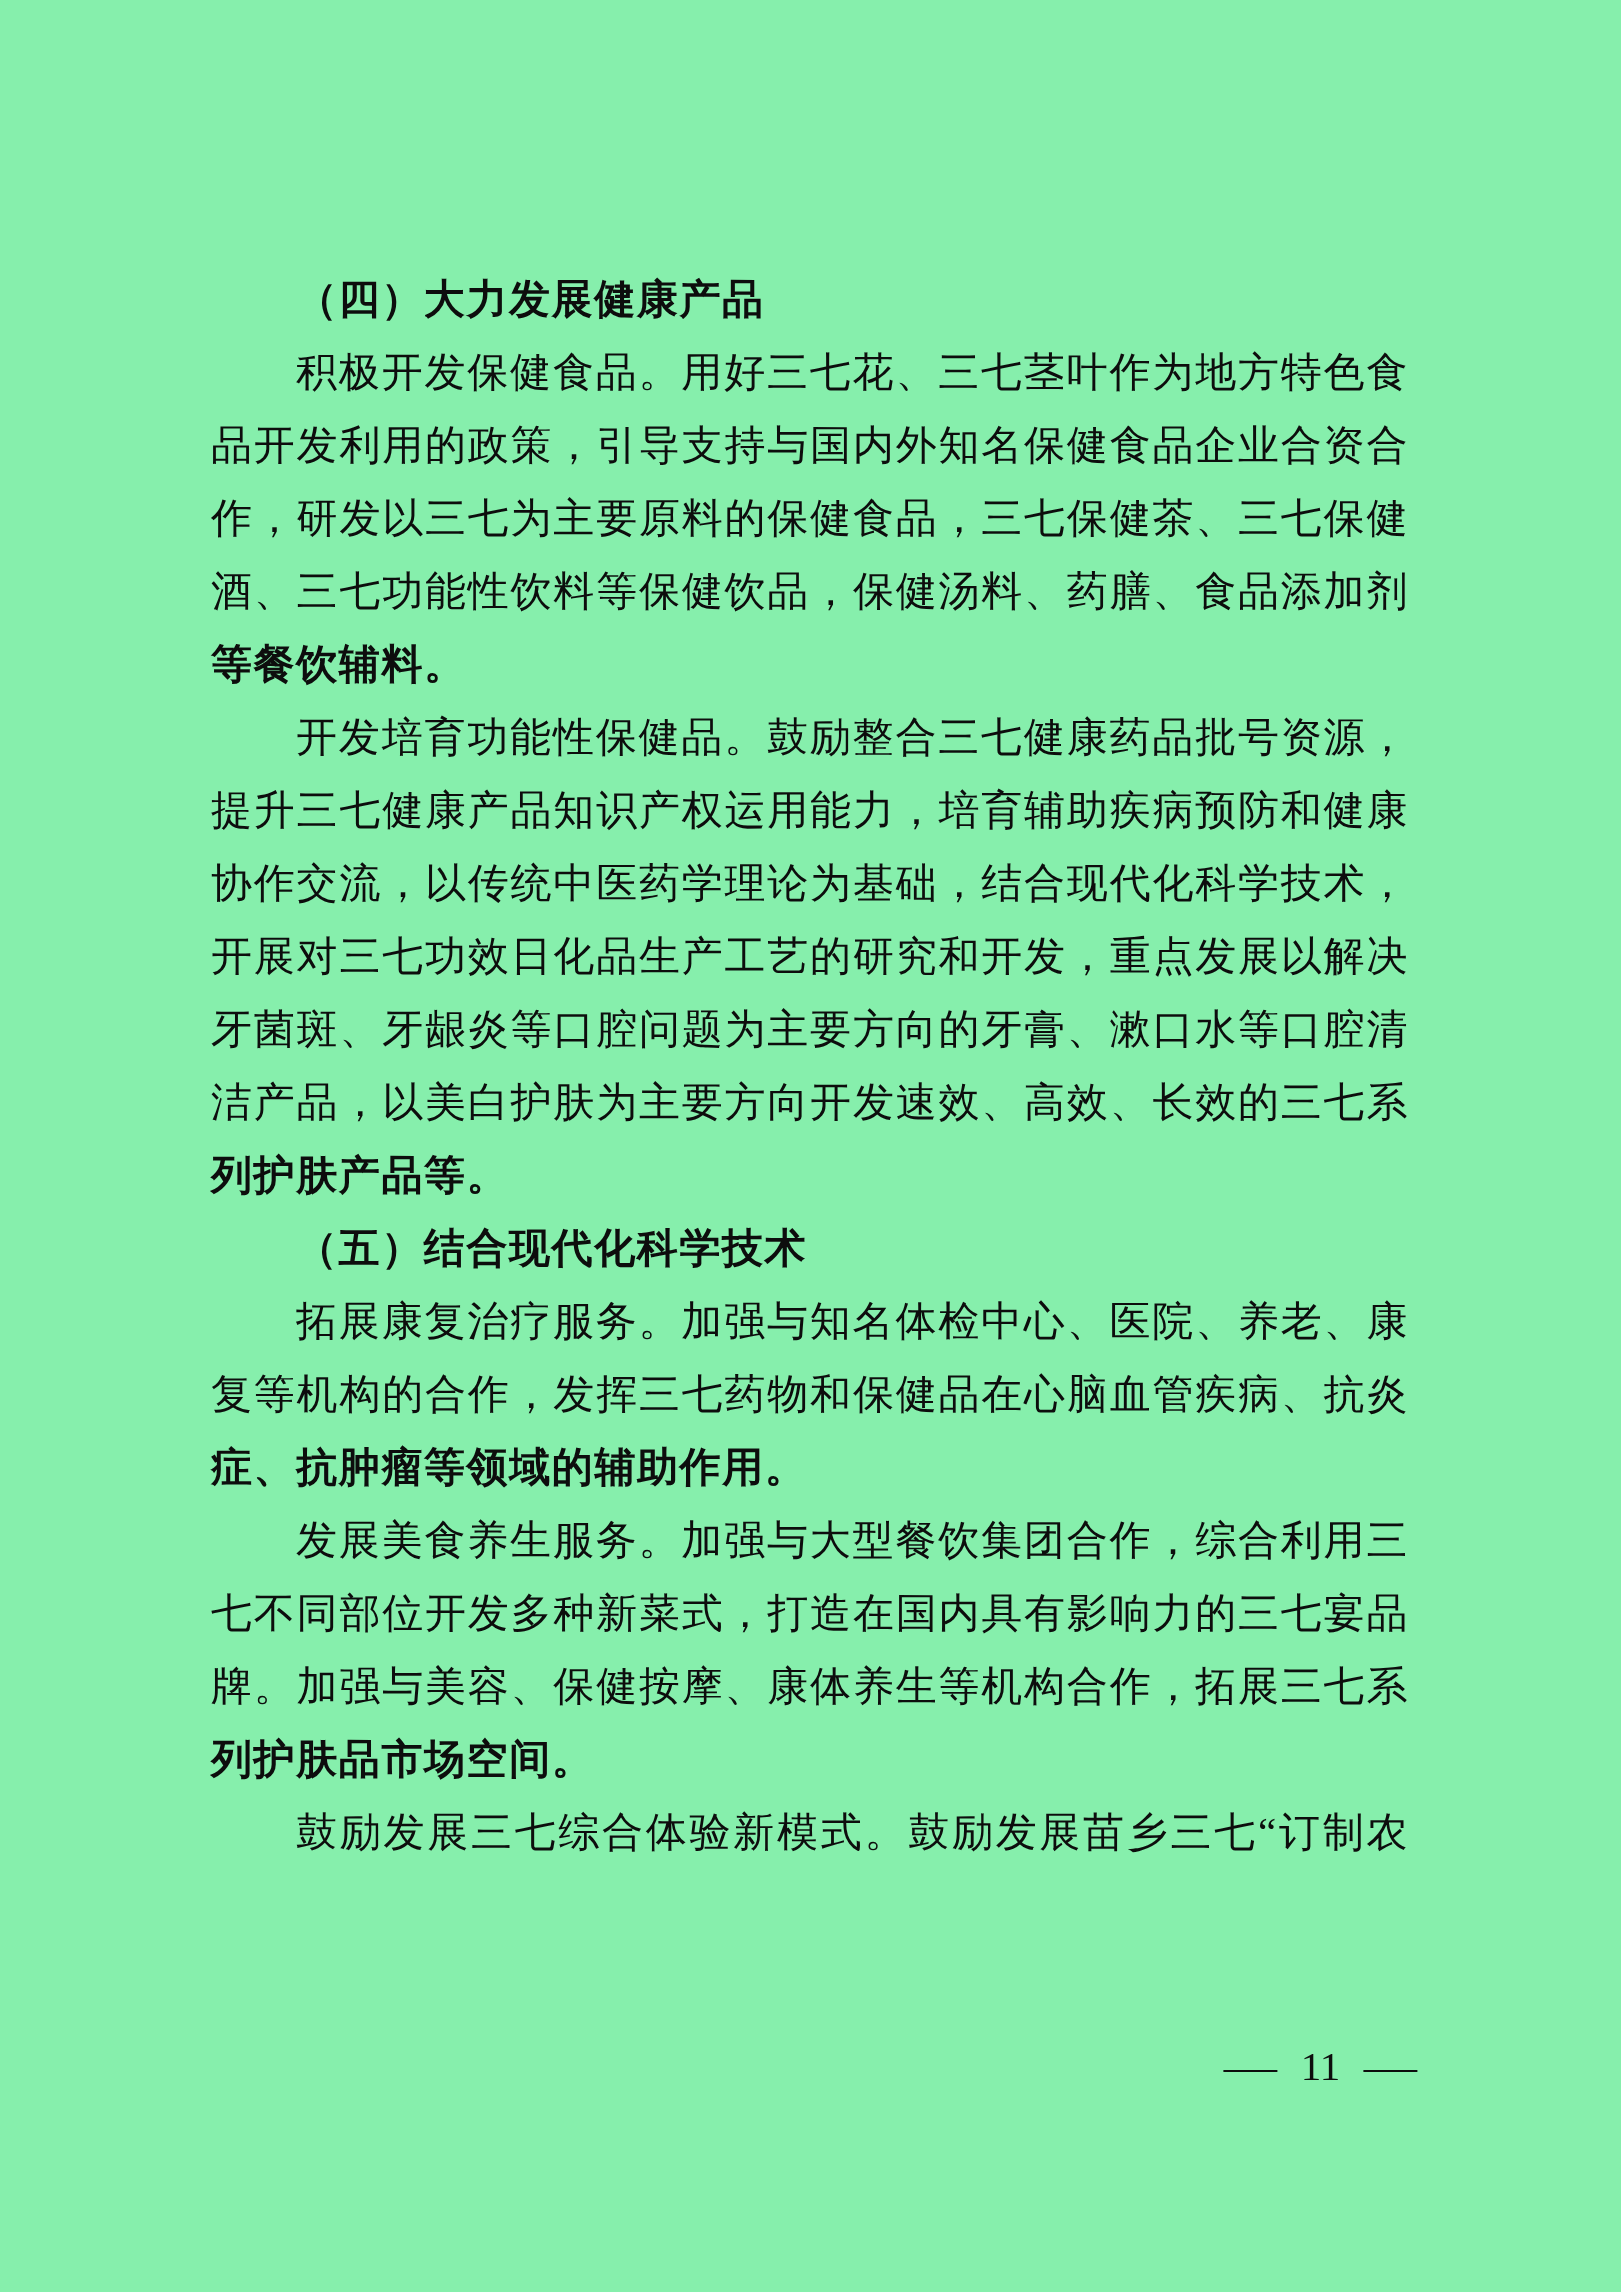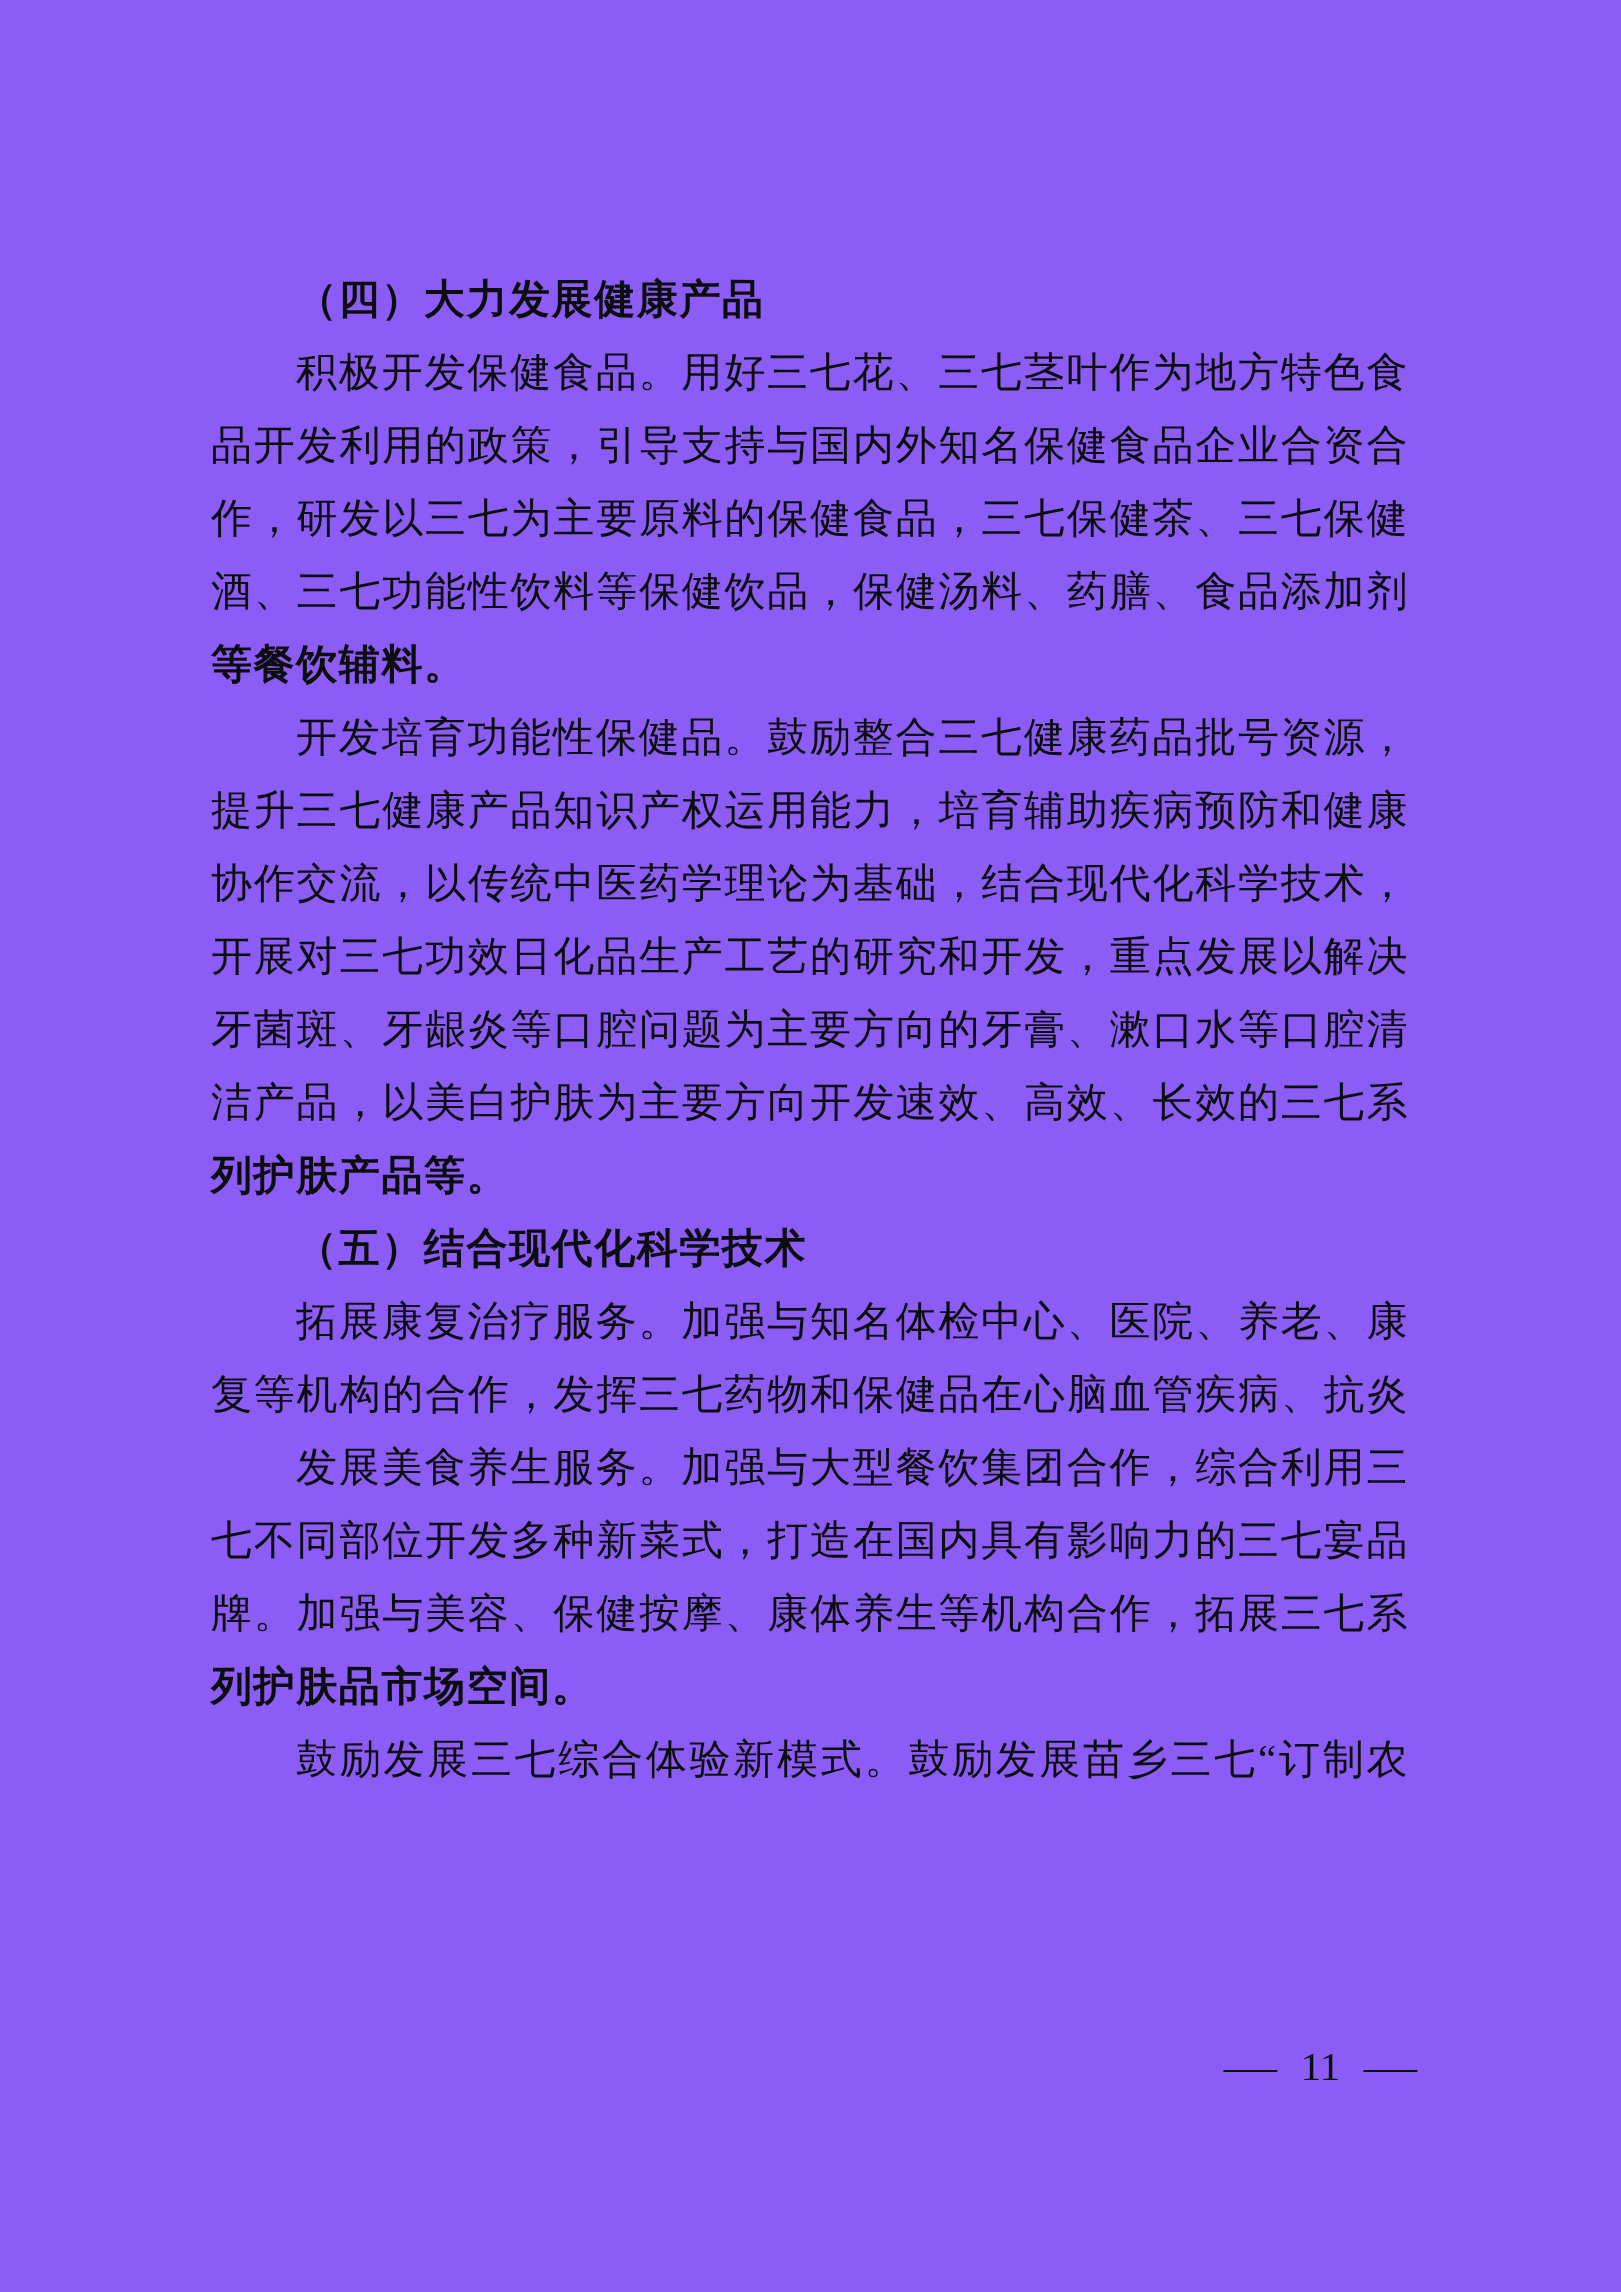--- a/index.html
+++ b/index.html
@@ -4,21 +4,21 @@
 <style>
   html, body {
     margin: 0;
     padding: 0;
     background: #e8e8e8;
   }
   .page {
     position: relative;
     width: 1621px;
     height: 2293px;
-    background: #8b5cf6;
+    background: #86efac;
     overflow: hidden;
     font-family: "Liberation Serif", "DejaVu Serif", serif;
     color: #0d0d0d;
   }
   .doc-body {
     position: absolute;
     left: 211px;
     top: 263px;
     width: 1198px;
   }
@@ -76,20 +76,21 @@
       <div class="line paragraph first">开发培育功能性保健品。鼓励整合三七健康药品批号资源，</div>
       <div class="line paragraph">提升三七健康产品知识产权运用能力，培育辅助疾病预防和健康</div>
       <div class="line paragraph">协作交流，以传统中医药学理论为基础，结合现代化科学技术，</div>
       <div class="line paragraph">开展对三七功效日化品生产工艺的研究和开发，重点发展以解决</div>
       <div class="line paragraph">牙菌斑、牙龈炎等口腔问题为主要方向的牙膏、漱口水等口腔清</div>
       <div class="line paragraph">洁产品，以美白护肤为主要方向开发速效、高效、长效的三七系</div>
       <div class="line paragraph short">列护肤产品等。</div>
       <div class="line heading first short">（五）结合现代化科学技术</div>
       <div class="line paragraph first">拓展康复治疗服务。加强与知名体检中心、医院、养老、康</div>
       <div class="line paragraph">复等机构的合作，发挥三七药物和保健品在心脑血管疾病、抗炎</div>
+      <div class="line paragraph short">症、抗肿瘤等领域的辅助作用。</div>
       <div class="line paragraph first">发展美食养生服务。加强与大型餐饮集团合作，综合利用三</div>
       <div class="line paragraph">七不同部位开发多种新菜式，打造在国内具有影响力的三七宴品</div>
       <div class="line paragraph">牌。加强与美容、保健按摩、康体养生等机构合作，拓展三七系</div>
       <div class="line paragraph short">列护肤品市场空间。</div>
       <div class="line paragraph first">鼓励发展三七综合体验新模式。鼓励发展苗乡三七“订制农</div>
     </div>
   <div class="footer">
     <span class="dash">—</span>
     <span class="num">11</span>
     <span class="dash">—</span>

